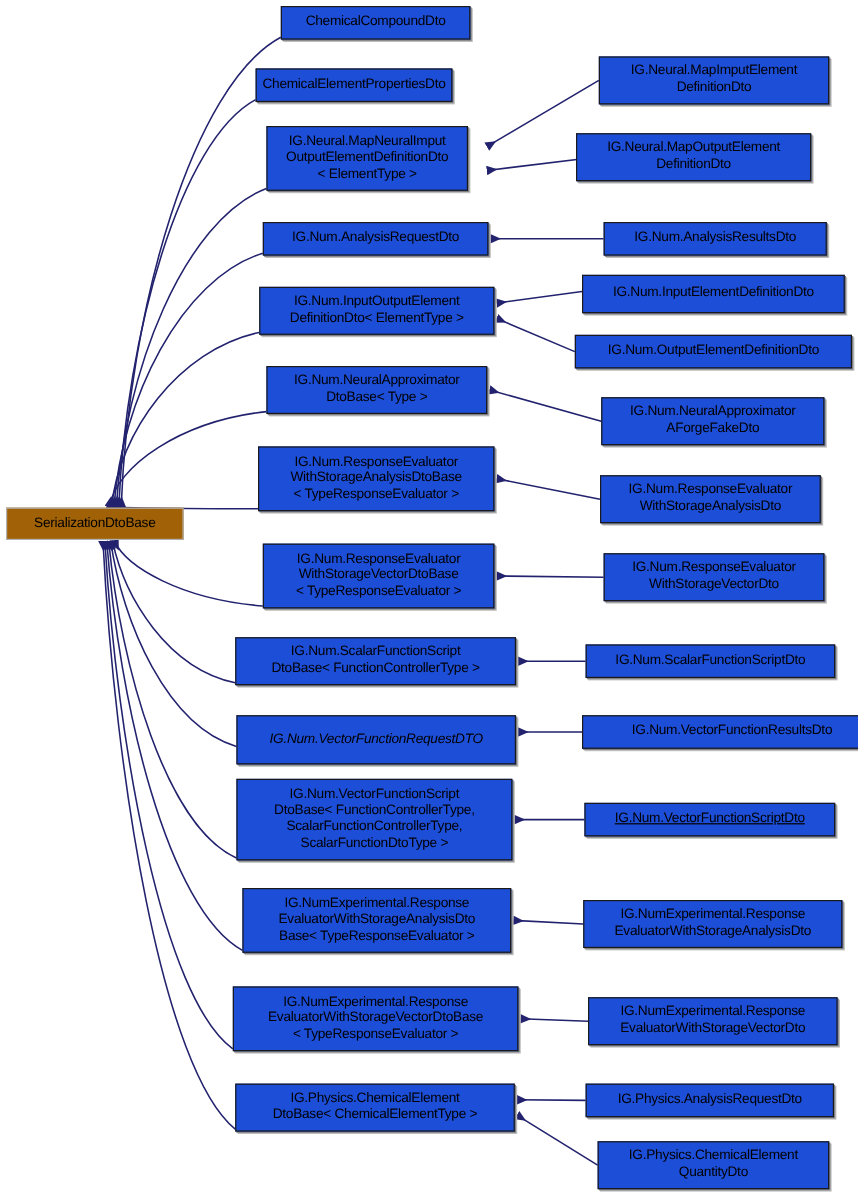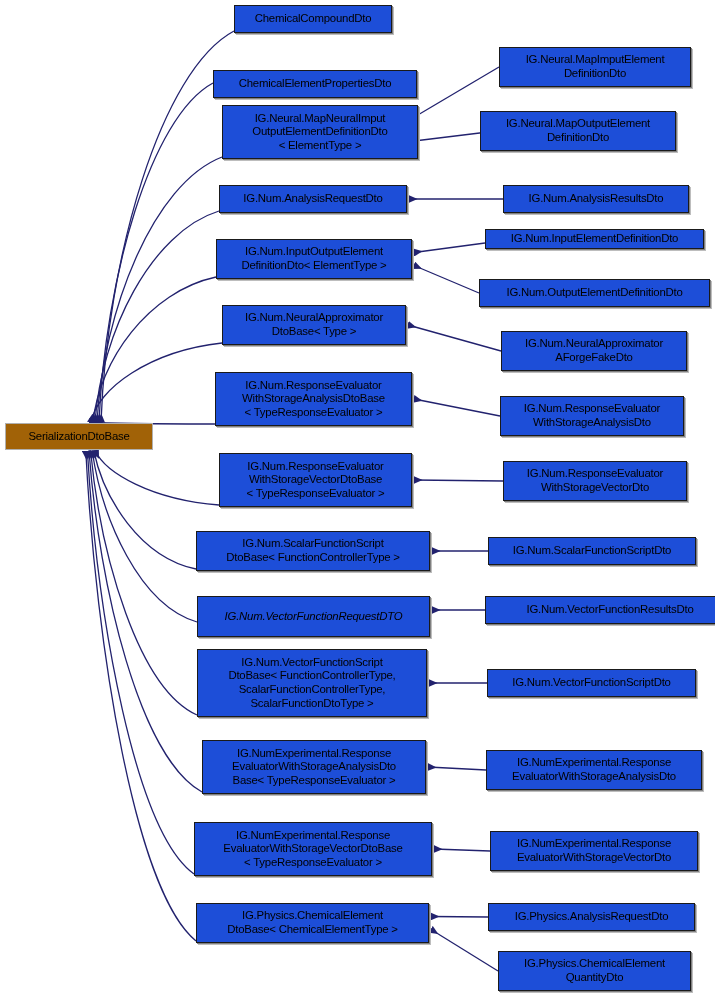--- a/index.html
+++ b/index.html
@@ -90,22 +90,22 @@
         <path d="M 487 683 L 429 683" fill="none" stroke="#22226e" stroke-width="1.3" marker-end="url(#arrowhead)"></path>
         <path d="M 486 770 L 428 767" fill="none" stroke="#22226e" stroke-width="1.3" marker-end="url(#arrowhead)"></path>
         <path d="M 490 851 L 434 849" fill="none" stroke="#22226e" stroke-width="1.3" marker-end="url(#arrowhead)"></path>
         <path d="M 488 917 L 431 916.5" fill="none" stroke="#22226e" stroke-width="1.3" marker-end="url(#arrowhead)"></path>
         <path d="M 498 971 L 431 929.5" fill="none" stroke="#22226e" stroke-width="1.3" marker-end="url(#arrowhead)"></path>
       </g>
   </svg>
   <div id="nodes">
       <div class="node root" style="left: 5px; top: 423px; width: 148px; height: 27px;">SerializationDtoBase</div>
       <div class="node" style="left: 234px; top: 5px; width: 158px; height: 28px;">ChemicalCompoundDto</div>
-      <div class="node" style="left: 213px; top: 70px; width: 204px; height: 28px;">ChemicalElementPropertiesDto</div>
-      <div class="node" style="left: 222px; top: 105px; width: 196px; height: 54px;">IG.Neural.MapNeuralImput
+      <div class="node" style="left: 213px; top: 57px; width: 164px; height: 28px;">ChemicalElementPropertiesDto</div>
+      <div class="node" style="left: 222px; top: 105px; width: 168px; height: 54px;">IG.Neural.MapNeuralImput
 OutputElementDefinitionDto
 &lt; ElementType &gt;</div>
       <div class="node" style="left: 219px; top: 185px; width: 188px; height: 28px;">IG.Num.AnalysisRequestDto</div>
       <div class="node" style="left: 216px; top: 239px; width: 196px; height: 40px;">IG.Num.InputOutputElement
 DefinitionDto&lt; ElementType &gt;</div>
       <div class="node" style="left: 222px; top: 305px; width: 184px; height: 40px;">IG.Num.NeuralApproximator
 DtoBase&lt; Type &gt;</div>
       <div class="node" style="left: 215px; top: 372px; width: 197px; height: 54px;">IG.Num.ResponseEvaluator
 WithStorageAnalysisDtoBase
 &lt; TypeResponseEvaluator &gt;</div>
@@ -125,31 +125,31 @@
       <div class="node" style="left: 194px; top: 822px; width: 238px; height: 54px;">IG.NumExperimental.Response
 EvaluatorWithStorageVectorDtoBase
 &lt; TypeResponseEvaluator &gt;</div>
       <div class="node" style="left: 196px; top: 903px; width: 233px; height: 40px;">IG.Physics.ChemicalElement
 DtoBase&lt; ChemicalElementType &gt;</div>
       <div class="node" style="left: 499px; top: 47px; width: 192px; height: 40px;">IG.Neural.MapImputElement
 DefinitionDto</div>
       <div class="node" style="left: 480px; top: 111px; width: 196px; height: 40px;">IG.Neural.MapOutputElement
 DefinitionDto</div>
       <div class="node" style="left: 503px; top: 185px; width: 186px; height: 28px;">IG.Num.AnalysisResultsDto</div>
-      <div class="node" style="left: 485px; top: 229px; width: 219px; height: 20px;">IG.Num.InputElementDefinitionDto</div>
+      <div class="node" style="left: 485px; top: 229px; width: 219px; height: 32px;">IG.Num.InputElementDefinitionDto</div>
       <div class="node" style="left: 479px; top: 279px; width: 231px; height: 28px;">IG.Num.OutputElementDefinitionDto</div>
       <div class="node" style="left: 501px; top: 331px; width: 186px; height: 40px;">IG.Num.NeuralApproximator
 AForgeFakeDto</div>
       <div class="node" style="left: 500px; top: 396px; width: 184px; height: 40px;">IG.Num.ResponseEvaluator
 WithStorageAnalysisDto</div>
       <div class="node" style="left: 503px; top: 461px; width: 184px; height: 40px;">IG.Num.ResponseEvaluator
 WithStorageVectorDto</div>
       <div class="node" style="left: 488px; top: 537px; width: 208px; height: 28px;">IG.Num.ScalarFunctionScriptDto</div>
       <div class="node" style="left: 485px; top: 596px; width: 250px; height: 28px;">IG.Num.VectorFunctionResultsDto</div>
-      <div class="node" style="left: 487px; top: 669px; width: 209px; height: 28px;">IG.Num.VectorFunctionScriptDto</div>
+      <div class="node" style="left: 487px; top: 669px; width: 209px; height: 28px; text-decoration: underline;">IG.Num.VectorFunctionScriptDto</div>
       <div class="node" style="left: 486px; top: 750px; width: 216px; height: 40px;">IG.NumExperimental.Response
 EvaluatorWithStorageAnalysisDto</div>
       <div class="node" style="left: 490px; top: 831px; width: 208px; height: 40px;">IG.NumExperimental.Response
 EvaluatorWithStorageVectorDto</div>
       <div class="node" style="left: 488px; top: 903px; width: 207px; height: 28px;">IG.Physics.AnalysisRequestDto</div>
       <div class="node" style="left: 498px; top: 951px; width: 193px; height: 40px;">IG.Physics.ChemicalElement
 QuantityDto</div>
     </div>
 </div>
 

